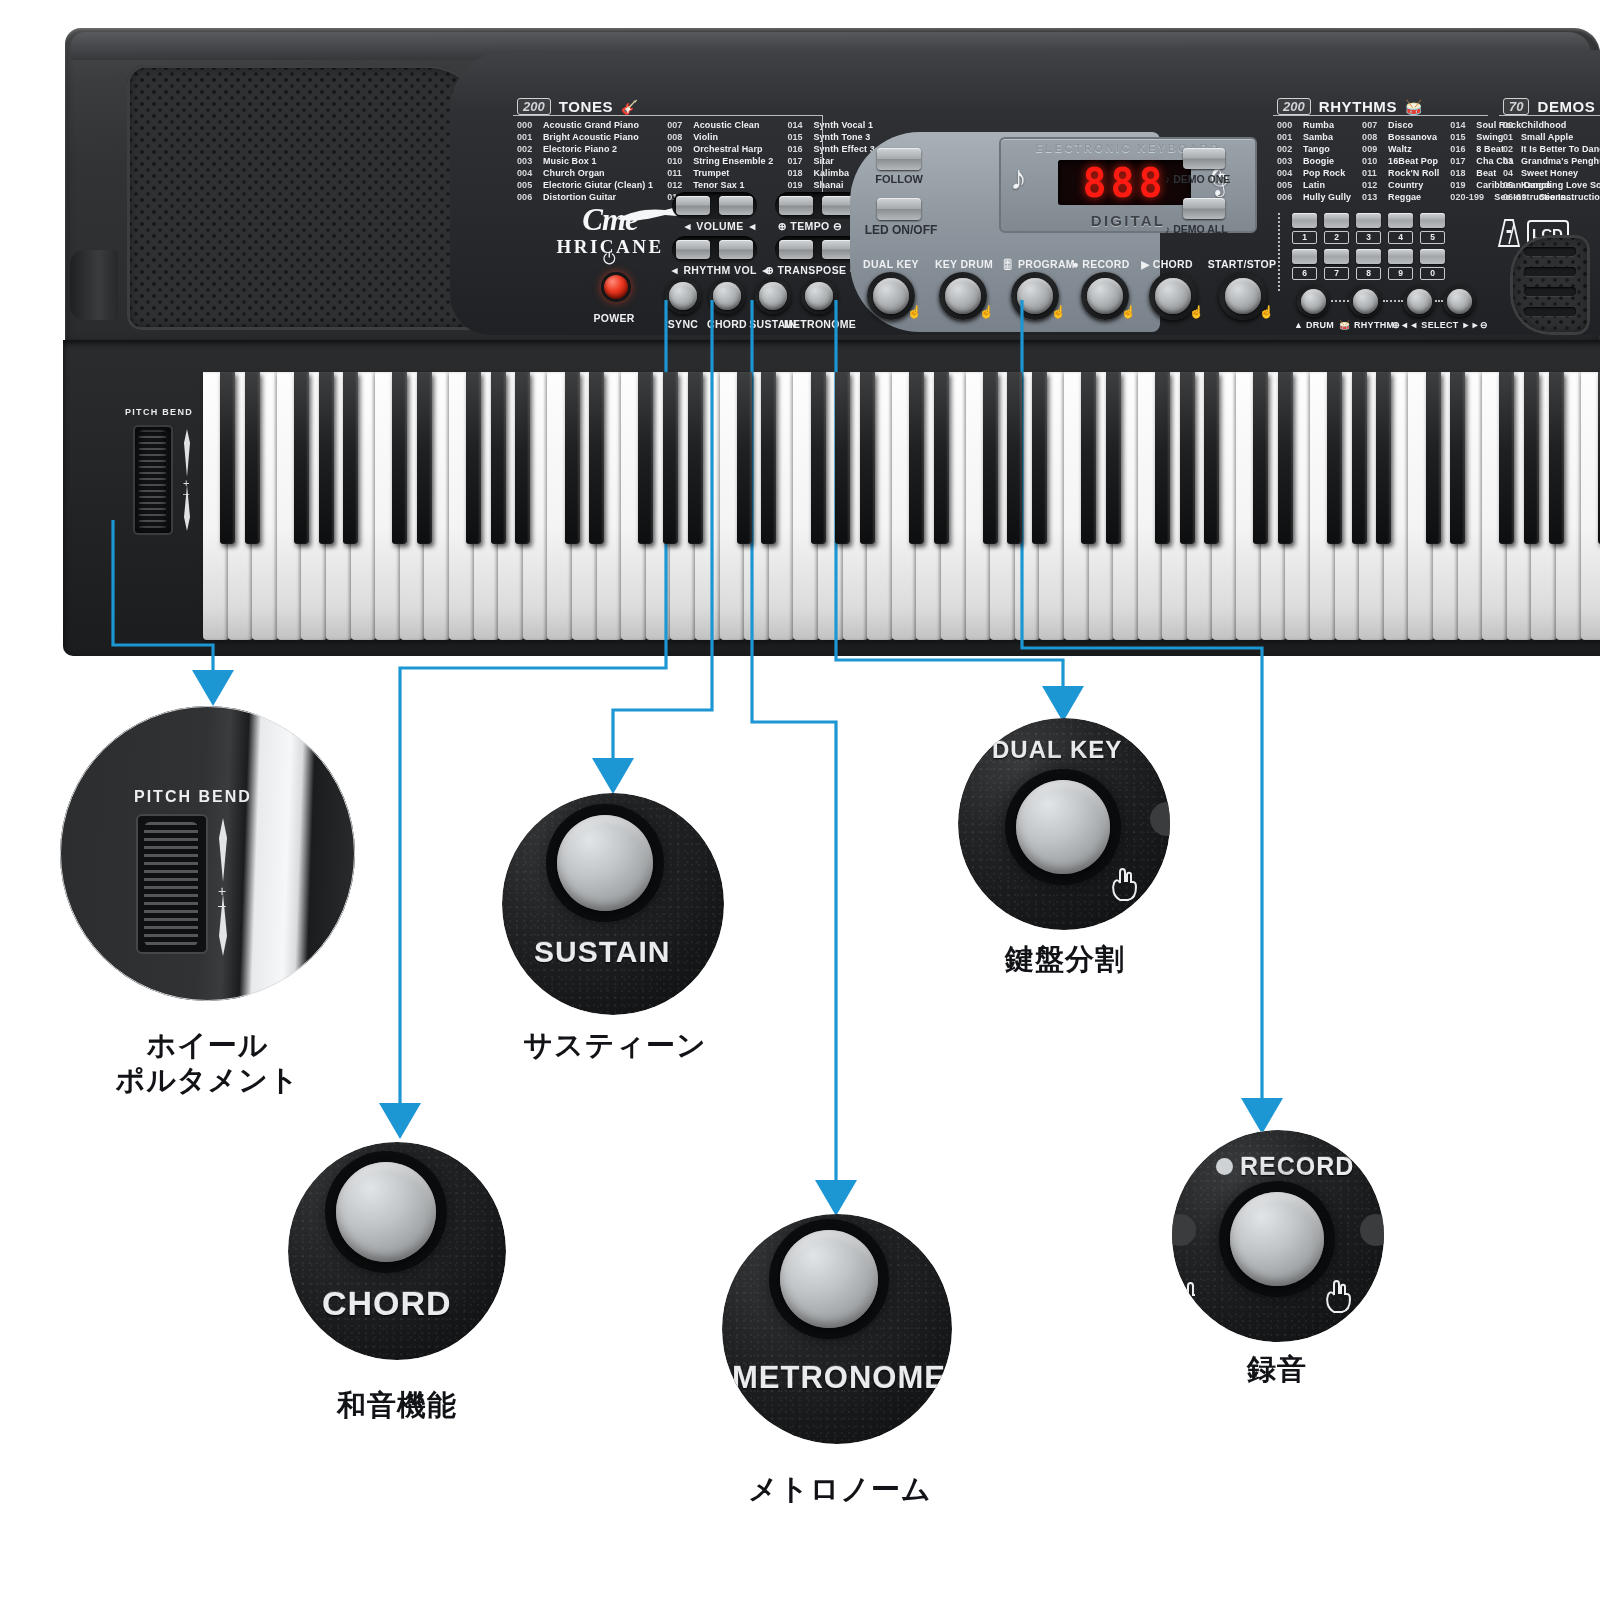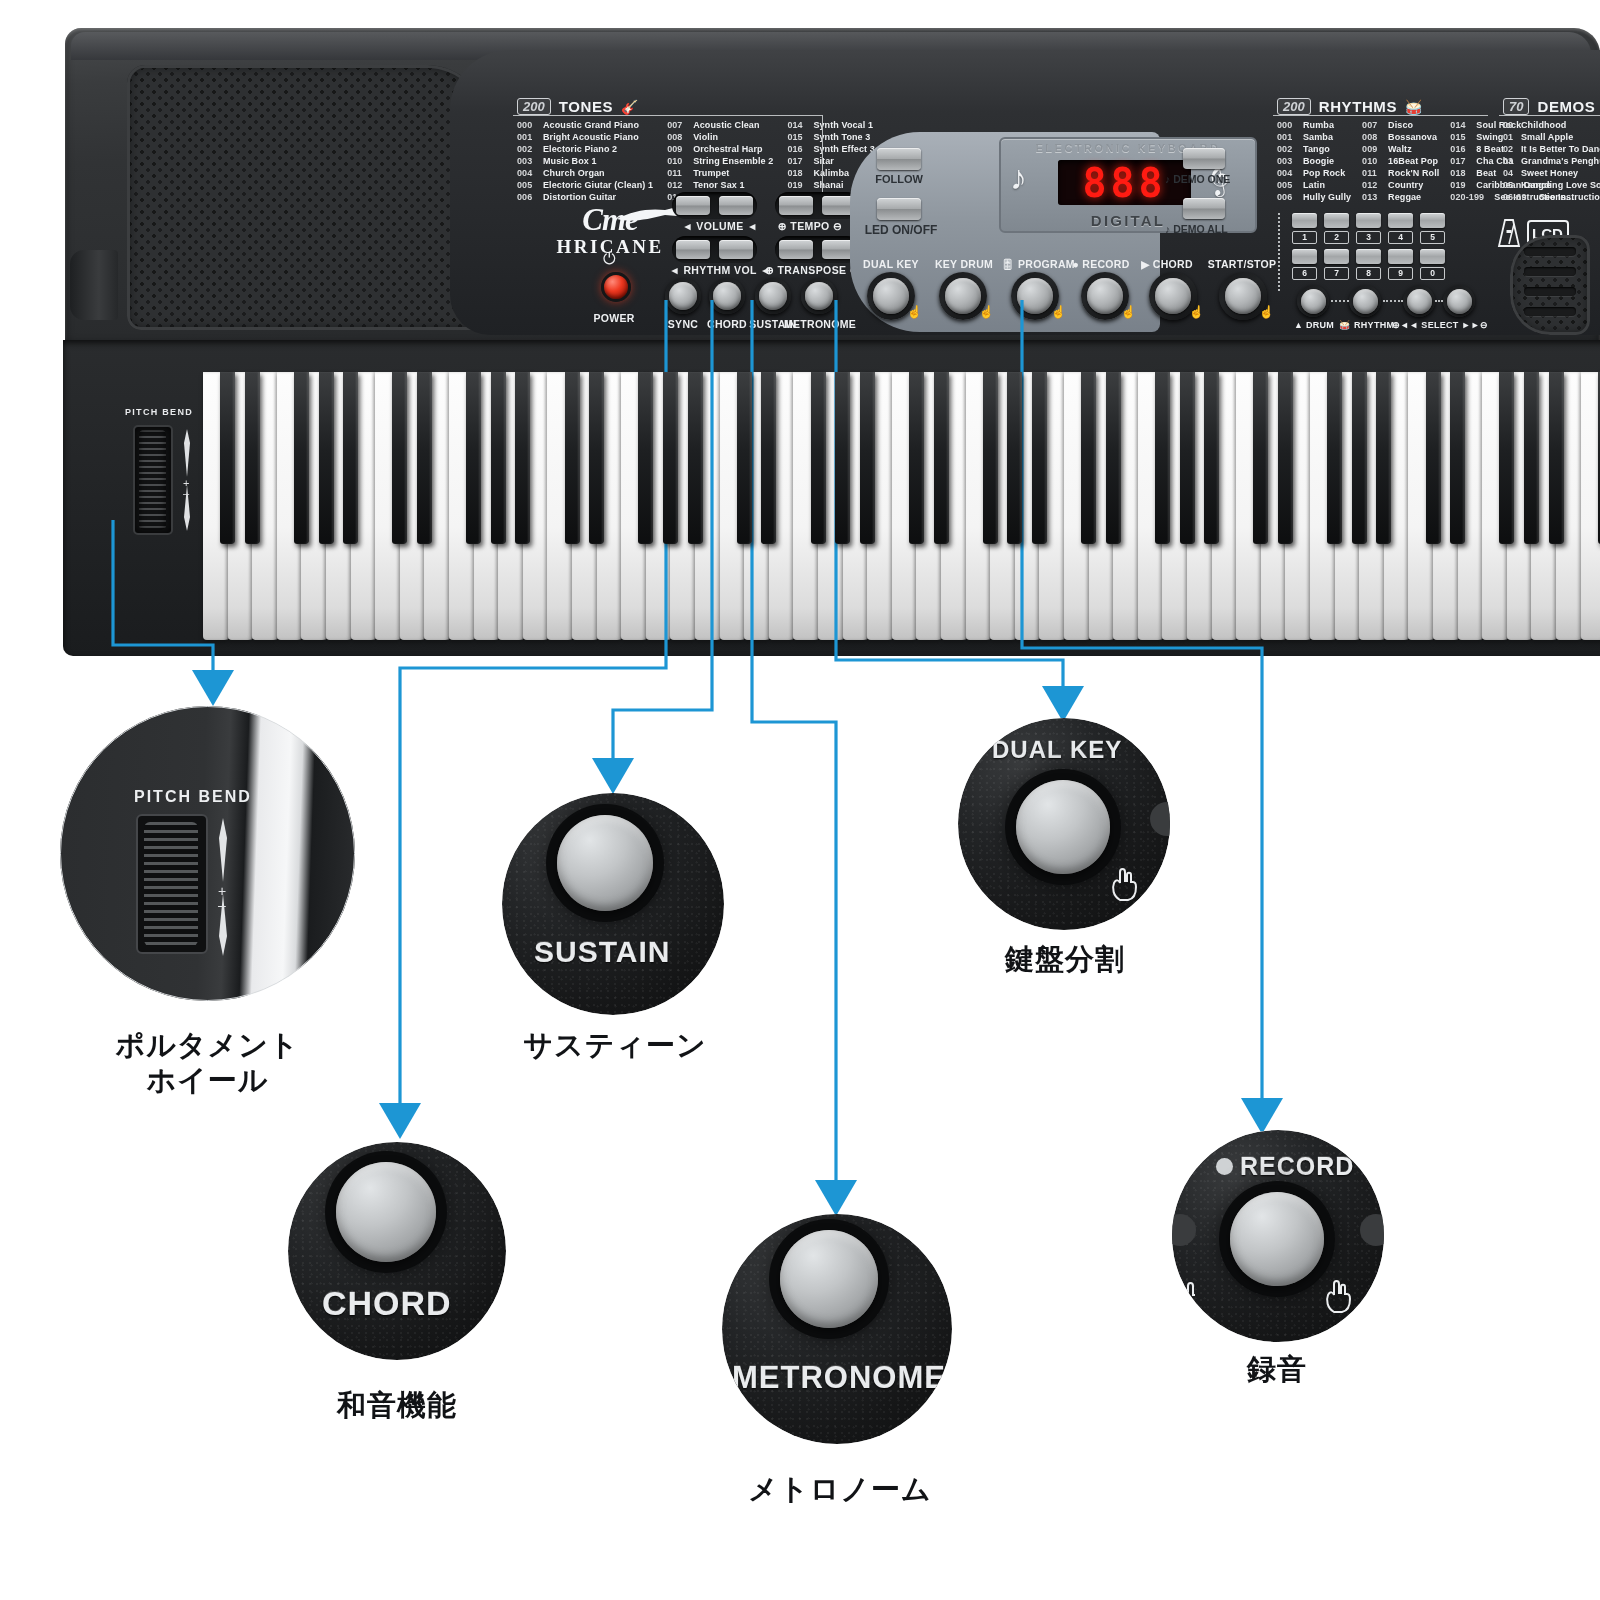--- a/index.html
+++ b/index.html
@@ -896,22 +896,22 @@
                          linear-gradient(90deg,#141516,#6a6c6e 42%,#2c2e30 100%);"></div>
   <svg style="position:absolute;left:150px;top:110px;" width="26" height="142" viewBox="0 0 26 142">
     <polygon points="13,2 17,22 13,66 9,22" fill="#e2e4e6"></polygon>
     <text x="8" y="80" font-size="14" fill="#e2e4e6">+</text>
     <text x="8" y="94" font-size="14" fill="#e2e4e6">–</text>
     <polygon points="13,140 17,120 13,78 9,120" fill="#e2e4e6"></polygon>
   </svg>
   <div class="cc-ring-outline" style="inset:0;"></div>
 </div>
 <div class="jp-label" style="left:35px;top:1028px;width:345px;">
+  <div>ホイール</div>
   <div>ポルタメント</div>
-  <div>ホイール</div>
 </div>
 
 <div class="callout-circle" style="left:502px;top:793px;width:222px;height:222px;">
   <div class="cc-btnface" style="inset:0;"></div>
   <div class="cc-cap-ring" style="left:55px;top:22px;width:96px;height:96px;"></div>
   <div class="cc-cap" style="left:55px;top:22px;width:96px;height:96px;"></div>
   <div class="cc-text" style="left:32px;top:142px;font-size:30px;">SUSTAIN</div>
 </div>
 <div class="jp-label" style="left:480px;top:1028px;width:270px;">
   <div>サスティーン</div>

